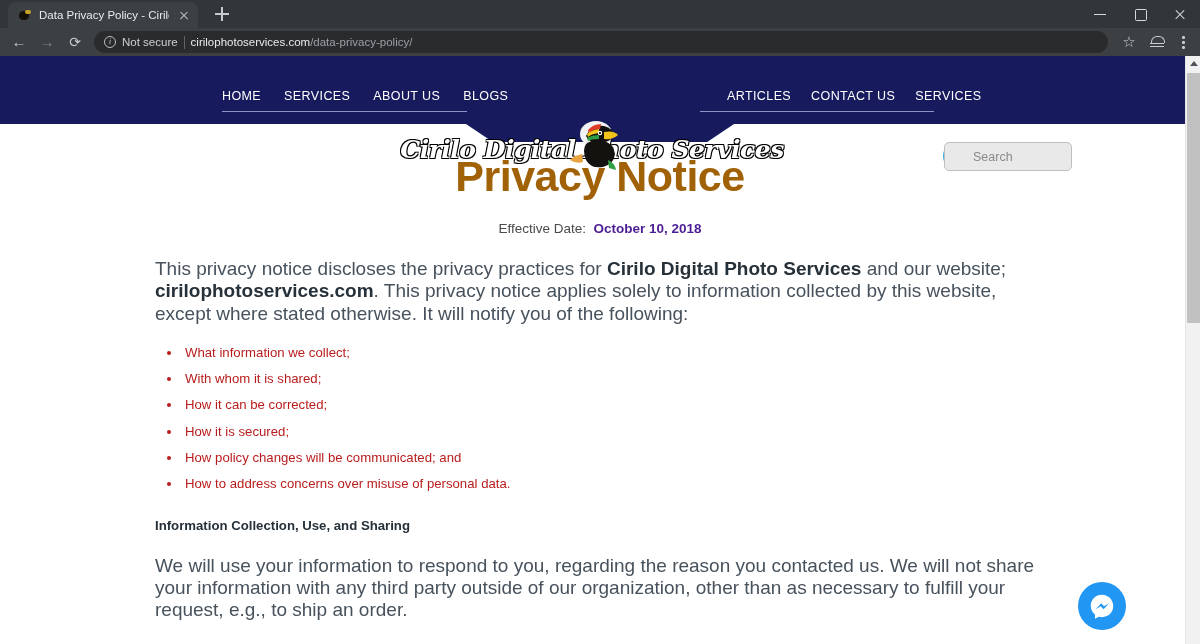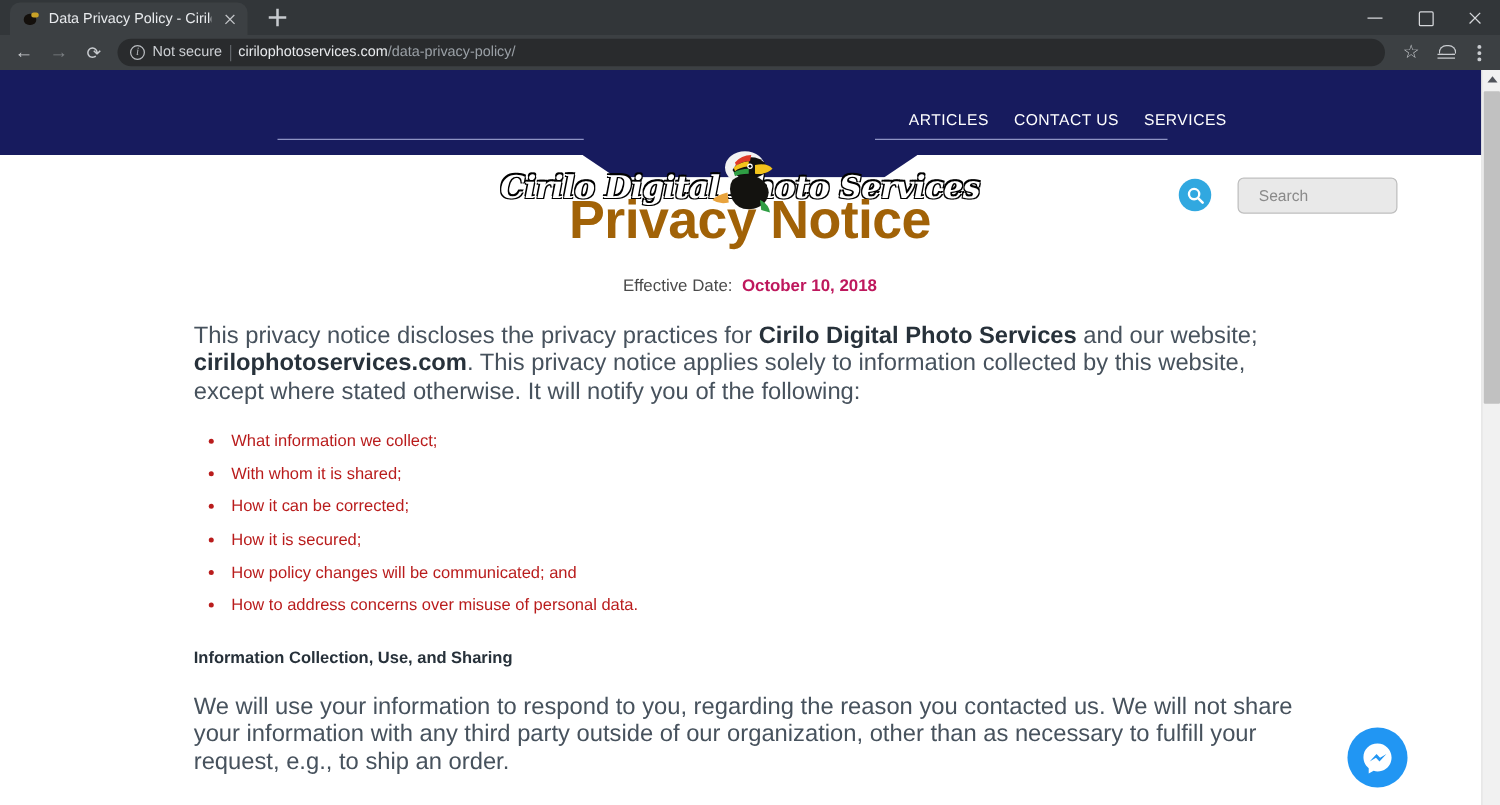--- a/index.html
+++ b/index.html
@@ -322,31 +322,31 @@
     top: 87px;
     width: 26px; height: 26px;
     border-radius: 50%;
     background: #31a8e0;
     display: flex;
     align-items: center;
     justify-content: center;
   }
   .search-input {
     position: absolute;
-    left: 990px;
+    left: 944px;
     top: 86px;
     width: 128px;
     height: 29px;
     background: #e9e9e9;
     border: 1px solid #bfbfbf;
     border-radius: 5px;
     font-family: "Liberation Sans", sans-serif;
     font-size: 12.5px;
     color: #666;
-    padding: 0 16px;
+    padding: 0 28px;
     outline: none;
   }
   .search-input::placeholder { color: #8a8a8a; }
 
   
   .content {
     padding: 0 155px;
     position: relative;
   }
   .page-title {
@@ -356,21 +356,21 @@
     color: #a16207;
     letter-spacing: -0.5px;
     margin-top: 28px;
   }
   .eff-date {
     text-align: center;
     margin-top: 20px;
     font-size: 13.5px;
     color: #4a4a4a;
   }
-  .eff-date b { color: #be185d; }
+  .eff-date b { color: #4c1d95; }
 
   p.body {
     font-size: 19px;
     line-height: 22.3px;
     color: #47525d;
     margin-top: 22px;
   }
   p.body b { color: #27313a; font-weight: bold; }
 
   ul.bullets {
@@ -477,20 +477,26 @@
     <div class="tb-profile"></div>
     <div class="tb-menu"></div>
   </div>
 
   <div class="viewport">
 
     <div class="banner">
       <div class="nav-rule-left"></div>
       <div class="nav-rule-right"></div>
 
+      <div class="nav-left">
+        <a class="nav-link">HOME</a>
+        <a class="nav-link">SERVICES</a>
+        <a class="nav-link">ABOUT US</a>
+        <a class="nav-link">BLOGS</a>
+      </div>
 
       <div class="nav-right">
         <a class="nav-link">ARTICLES</a>
         <a class="nav-link">CONTACT US</a>
         <a class="nav-link">SERVICES</a>
       </div>
     </div>
     <div class="banner-tab"></div>
 
     <div class="logo">

